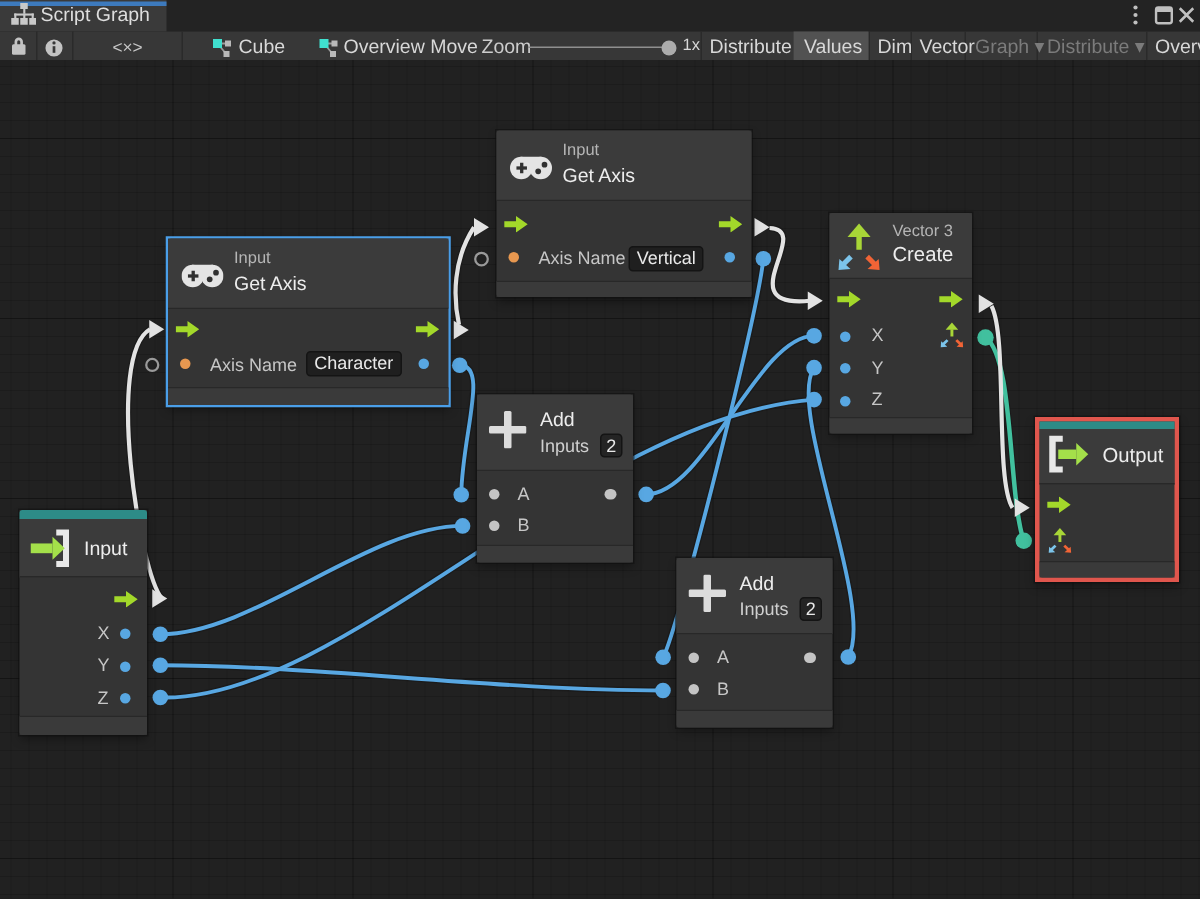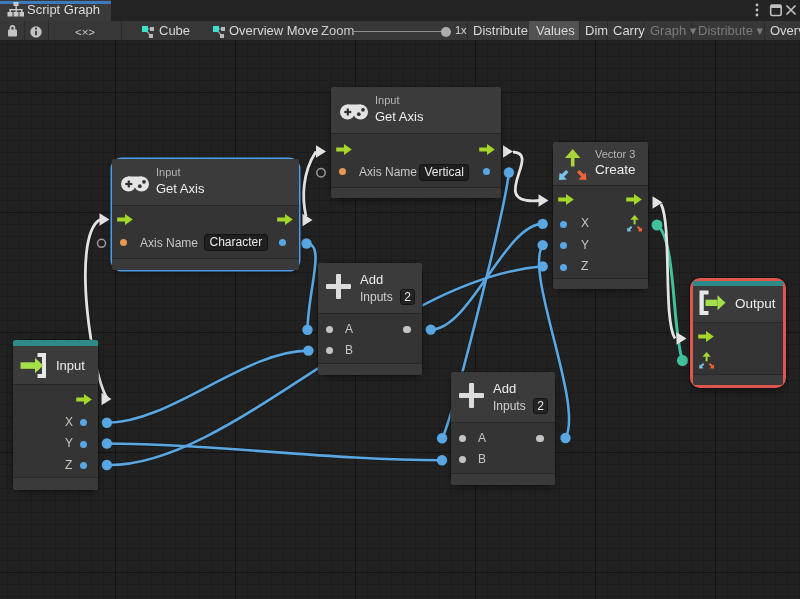--- a/index.html
+++ b/index.html
@@ -27,21 +27,21 @@
     background-image:
       linear-gradient(to right, rgba(0,0,0,0.28) 1px, transparent 1px),
       linear-gradient(to bottom, rgba(0,0,0,0.28) 1px, transparent 1px),
       linear-gradient(to right, rgba(0,0,0,0.14) 1px, transparent 1px),
       linear-gradient(to bottom, rgba(0,0,0,0.14) 1px, transparent 1px);
     background-size: 120px 120px, 120px 120px, 12px 12px, 12px 12px;
     background-position: 115px 0, 0 52px, 7px 0, 0 4px; }
   #wires { position:absolute; left:0; top:0; z-index:1; }
 
   
-  .node { position:absolute; z-index:2; background:#343434; border-radius:10px;
+  .node { position:absolute; z-index:2; background:#343434; border-radius:0;
     box-shadow:0 0 0 1px rgba(15,15,15,0.55), 0 3px 6px rgba(0,0,0,0.35); }
   .hdr { position:absolute; left:0; top:0; width:100%; background:#3b3b3b;
     border-bottom:1px solid #282828; border-radius:2px 2px 0 0; }
   .ftr { position:absolute; left:0; width:100%; background:#3a3a3a; border-top:1px solid #282828;
     border-radius:0 0 2px 2px; }
   .sub { position:absolute; font-size:11px; color:#b5b5b5; }
   .ttl { position:absolute; font-size:13px; color:#ededed; }
   .plbl { position:absolute; font-size:12px; color:#c6c6c6; }
   .p { position:absolute; border-radius:50%; }
   .pB { width:7px; height:7px; background:#58a7e2; }
@@ -124,21 +124,21 @@
     </svg>
     <div class="titem" style="left:229px">Overview Move</div>
     <div class="titem" style="left:321px; color:#cccccc">Zoom</div>
     <div style="position:absolute;left:352px;top:9.5px;width:92px;height:1.5px;background:#8f8f8f"></div>
     <div style="position:absolute;left:441px;top:5.5px;width:10px;height:10px;border-radius:50%;background:#acacac"></div>
     <div class="titem" style="left:455px;font-size:11px">1x</div>
     <div class="titem" style="left:473px">Distribute</div>
     <div class="active-btn" style="left:529px;width:50px"></div>
     <div class="titem" style="left:536px">Values</div>
     <div class="titem" style="left:585px">Dim</div>
-    <div class="titem" style="left:613px">Carry</div>
+    <div class="titem" style="left:613px">Vector</div>
     <div class="titem dis" style="left:650px">Graph ▾</div>
     <div class="titem dis" style="left:698px">Distribute ▾</div>
     <div class="titem" style="left:770px;width:30px;overflow:hidden;white-space:nowrap">Overview</div>
   </div>
 
   <div id="canvas">
     <svg id="wires" width="800" height="559" viewBox="0 0 800 559">
       <g fill="none" stroke="#1a1a1a" stroke-width="4.4" opacity="0.85">
         <path d="M306.5,203.5 C326,203.5 308,250 307.5,289.8"></path>
         <path d="M107,382.8 C170,382.8 245,310.6 308.4,310.6"></path>

